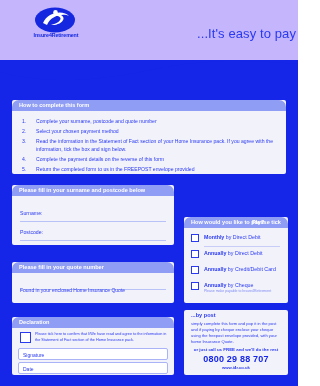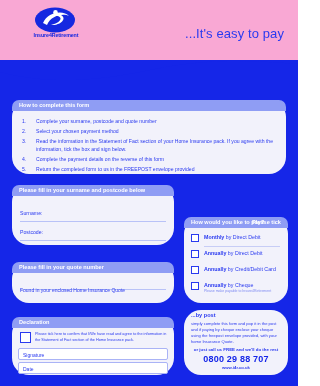--- a/index.html
+++ b/index.html
@@ -6,21 +6,21 @@
   body{
     width:298px;height:386px;
     background:#ffffff;
     font-family:"Liberation Sans","DejaVu Sans",sans-serif;
     overflow:hidden;
     position:relative;
   }
   #page{position:absolute;inset:0;width:298px;height:386px;overflow:hidden;}
 
   
-  .header{position:absolute;left:0;top:0;width:298px;height:68px;background:#f9a8d4;}
+  .header{position:absolute;left:0;top:0;width:298px;height:68px;background:#c4b5fd;padding-left:12px;}
   .logo-wrap{position:absolute;left:24px;top:7px;width:64px;height:38px;}
   .logo-mark{position:absolute;left:10px;top:0;width:42px;height:26px;}
   .logo-text{
     position:absolute;left:0;top:25px;width:64px;
     font-size:5.3px;font-weight:bold;color:#1528e0;letter-spacing:-0.1px;
     text-align:center;line-height:7px;white-space:nowrap;
   }
   .tagline{
     position:absolute;right:14px;top:26px;
     font-size:13px;color:#2a3af0;letter-spacing:0.1px;white-space:nowrap;
@@ -30,21 +30,21 @@
   .bluebody{
     position:absolute;left:0;top:60px;width:298px;height:326px;
     background:#1526e8;
   }
   .wave{position:absolute;left:0;top:58px;width:298px;height:28px;}
 
   
   .panel{
     position:absolute;
     background:#f2f2fb;
-    border-radius:17px;
+    border-radius:2px;
     box-sizing:border-box;
   }
   .panel-hd{
     position:absolute;left:0;top:0;right:0;height:11px;
     background:#8f9df4;
     border-radius:7px 7px 0 0;
     color:#ffffff;
     font-size:5.6px;font-weight:bold;
     line-height:11px;
     padding-left:7px;

